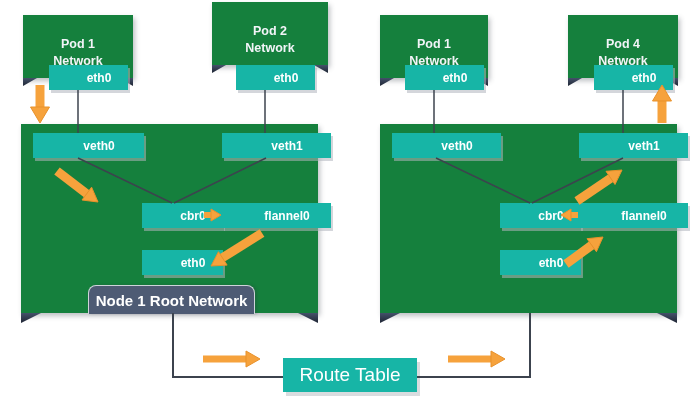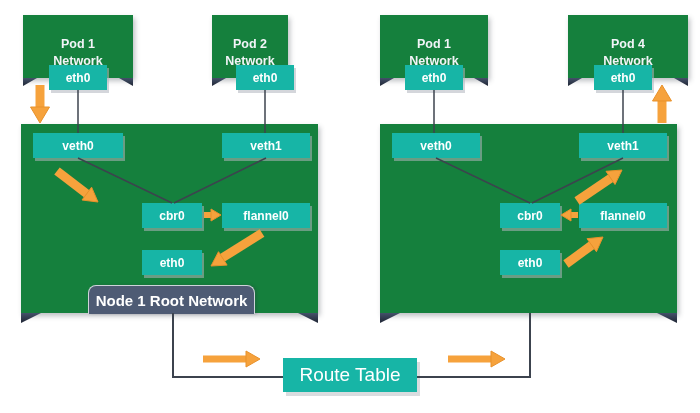--- a/index.html
+++ b/index.html
@@ -24,20 +24,21 @@
     position:absolute;top:21px;left:0;right:0;text-align:center;
     color:#f2f4f8;font-weight:bold;font-size:12.5px;line-height:1.32;
     white-space:pre-line;
   }
   
   .chip{
     position:absolute;height:25px;background:#17B5A6;color:#ffffff;
     font-weight:bold;font-size:12px;display:flex;align-items:center;
     justify-content:center;z-index:3;
     box-shadow:2px 3px 0 rgba(176,181,189,.55);
+    padding-left:21px;
   }
   
   .node-label{
     position:absolute;height:28px;background:#4E5B74;z-index:2;
     border:1.6px solid #CFD4DA;border-bottom:none;
     border-radius:8px 8px 0 0;
     display:flex;align-items:center;justify-content:center;
     color:#ffffff;font-weight:bold;font-size:15px;
     box-shadow:2px 0 3px rgba(40,45,60,.25);
   }
@@ -54,27 +55,27 @@
   .arrow-head{fill:#F6A23C;stroke:#E8912A;stroke-width:1;}
 </style>
 </head>
 <body>
 
 <div class="canvas">
 
   <div class="panel pod" style="left:23px;top:15px;width:110px;height:63px;">
     <div class="pod-title"><span>Pod 1</span><br><span>Network</span></div>
   </div>
-  <div class="panel pod" style="left:212px;top:15px;width:76px;height:63px;">
+  <div class="panel pod" style="left:212px;top:2px;width:116px;height:63px;">
     <div class="pod-title"><span>Pod 2</span><br><span>Network</span></div>
   </div>
   <div class="panel pod" style="left:380px;top:15px;width:108px;height:63px;">
     <div class="pod-title"><span>Pod 1</span><br><span>Network</span></div>
   </div>
-  <div class="panel pod" style="left:568px;top:15px;width:120px;height:63px;">
+  <div class="panel pod" style="left:568px;top:15px;width:110px;height:63px;">
     <div class="pod-title"><span>Pod 4</span><br><span>Network</span></div>
   </div>
 
   <div class="panel node" style="left:21px;top:124px;width:297px;height:189px;"></div>
   <div class="panel node" style="left:380px;top:124px;width:297px;height:189px;"></div>
 
   <div class="node-label" style="left:88px;top:285px;width:165px;">Node 1 Root Network</div>
 
   <div class="chip" style="left:49px;top:65px;width:58px;">eth0</div>
   <div class="chip" style="left:236px;top:65px;width:58px;">eth0</div>

